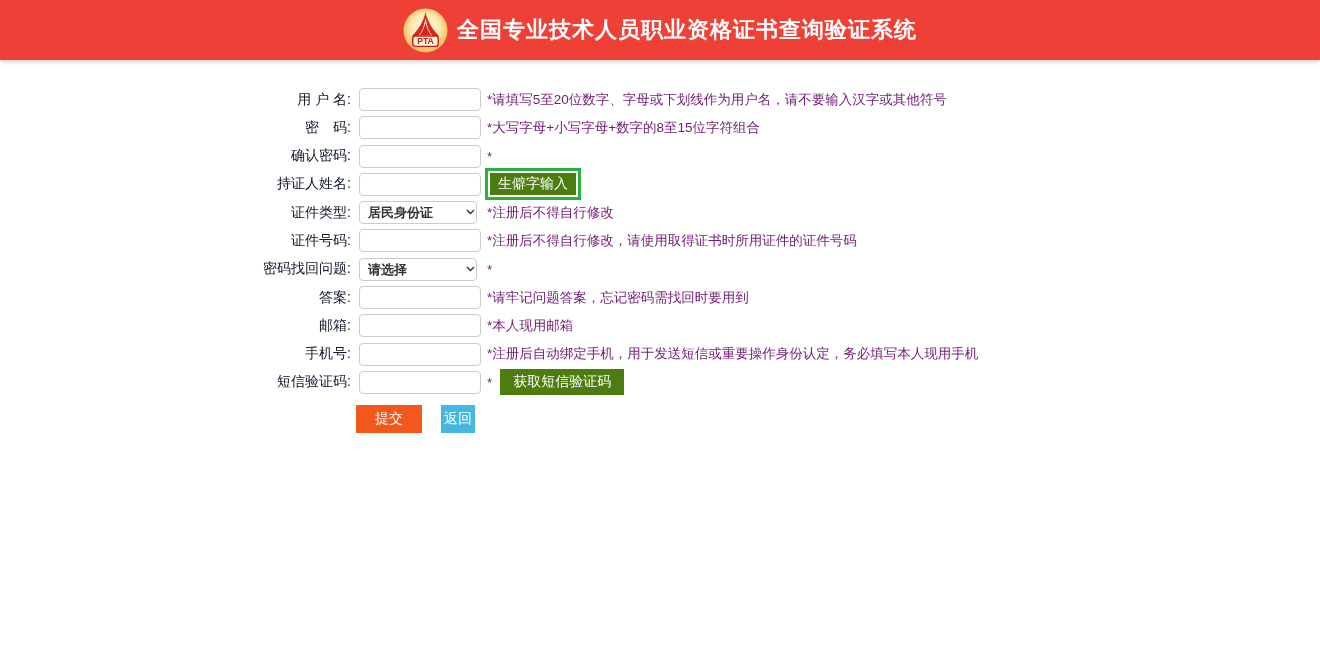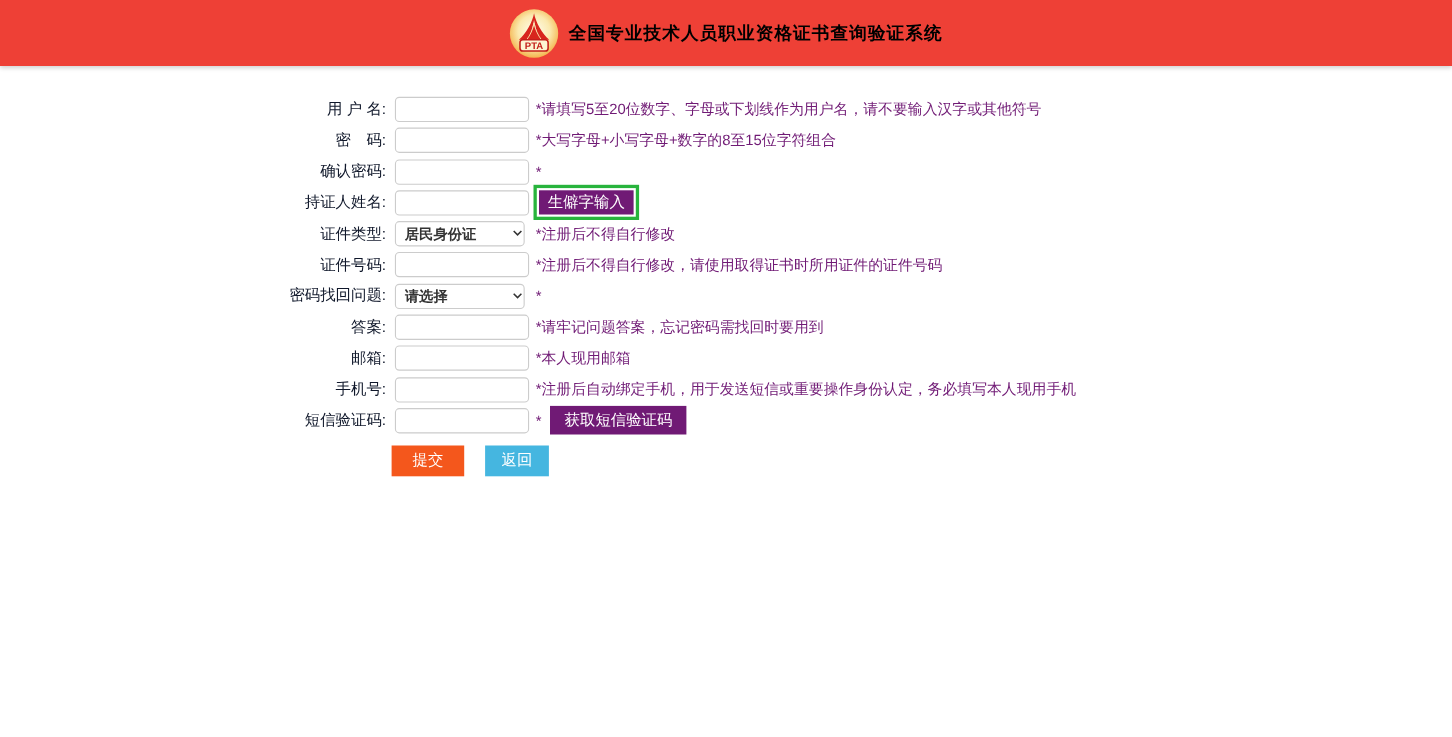--- a/index.html
+++ b/index.html
@@ -15,22 +15,22 @@
     background: #ee4036;
     display: flex;
     align-items: center;
     justify-content: center;
     gap: 9px;
     box-shadow: 0 2px 4px rgba(0,0,0,0.18);
     position: relative;
   }
   .logo { width: 45px; height: 45px; flex: 0 0 auto; }
   .header-title {
-    color: #000000;
-    font-size: 16px;
+    color: #ffffff;
+    font-size: 22px;
     font-weight: bold;
     letter-spacing: 1px;
   }
   
   .reg-form { margin-top: 28px; }
   .form-row {
     display: flex;
     align-items: center;
     height: 23px;
     margin-bottom: 5.3px;
@@ -82,21 +82,21 @@
     color: #701a75;
     white-space: nowrap;
   }
   .btn {
     border: none;
     color: #ffffff;
     font-size: 14px;
     cursor: pointer;
     font-family: inherit;
   }
-  .btn-blue { background: #701a75; text-align: center; }
+  .btn-blue { background: #4d7c0f; text-align: center; }
   .btn-rare {
     height: 22px;
     padding: 0 8px;
     min-width: 84px;
   }
   .green-box {
     display: inline-flex;
     align-items: center;
     border: 3px solid #28b43c;
     padding: 2px;
@@ -115,21 +115,21 @@
     gap: 19px;
   }
   .btn-submit {
     background: #f4571c;
     height: 28px;
     padding: 0 19px;
   }
   .btn-back {
     background: #45b6e0;
     height: 28px;
-    padding: 0 15px;
+    padding: 0 3px;
   }
 </style>
 </head>
 <body>
 
 <div class="header">
   <svg class="logo" viewBox="0 0 44 44">
     <defs>
       <radialGradient id="goldGrad" cx="50%" cy="45%" r="60%">
         <stop offset="0%" stop-color="#fffdf0"></stop>

